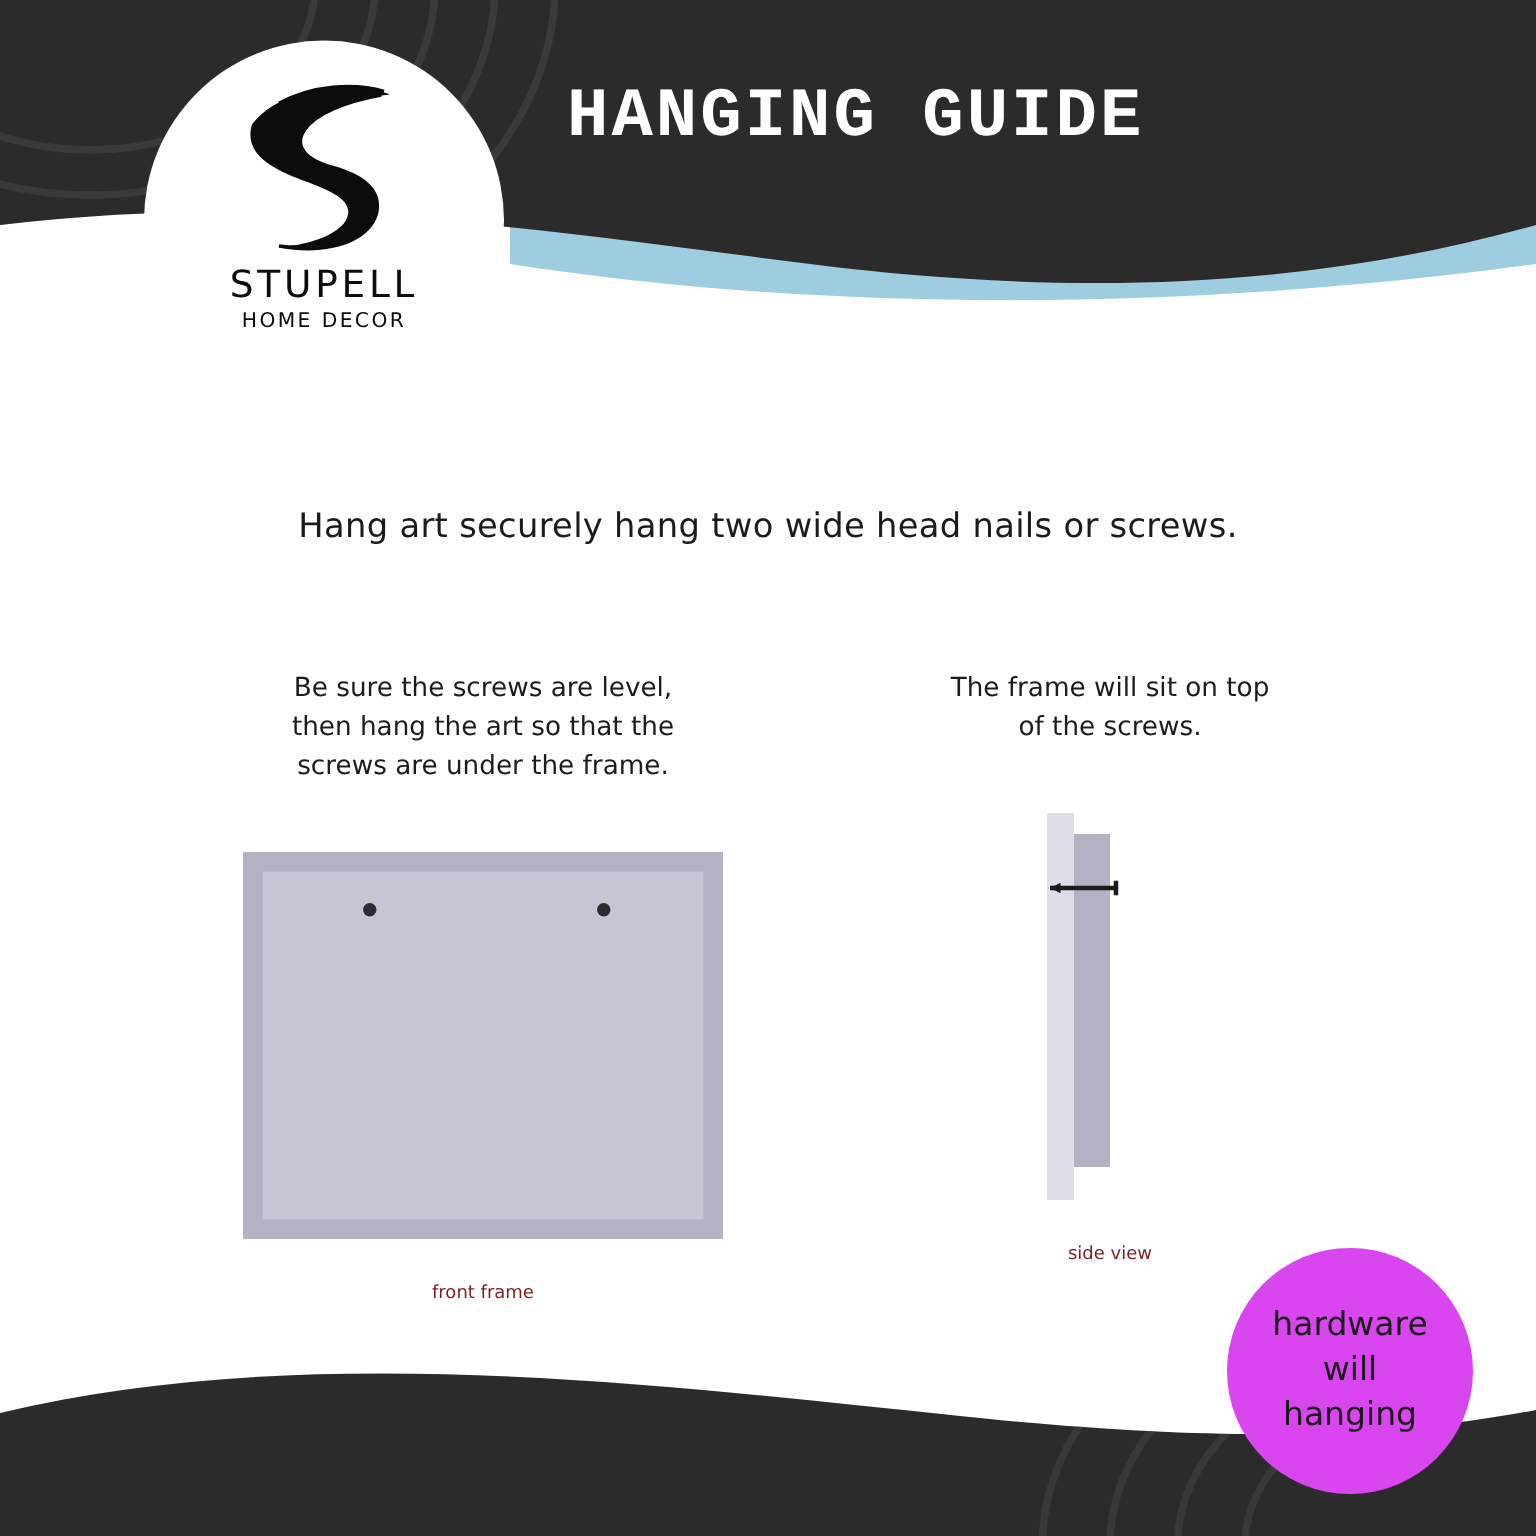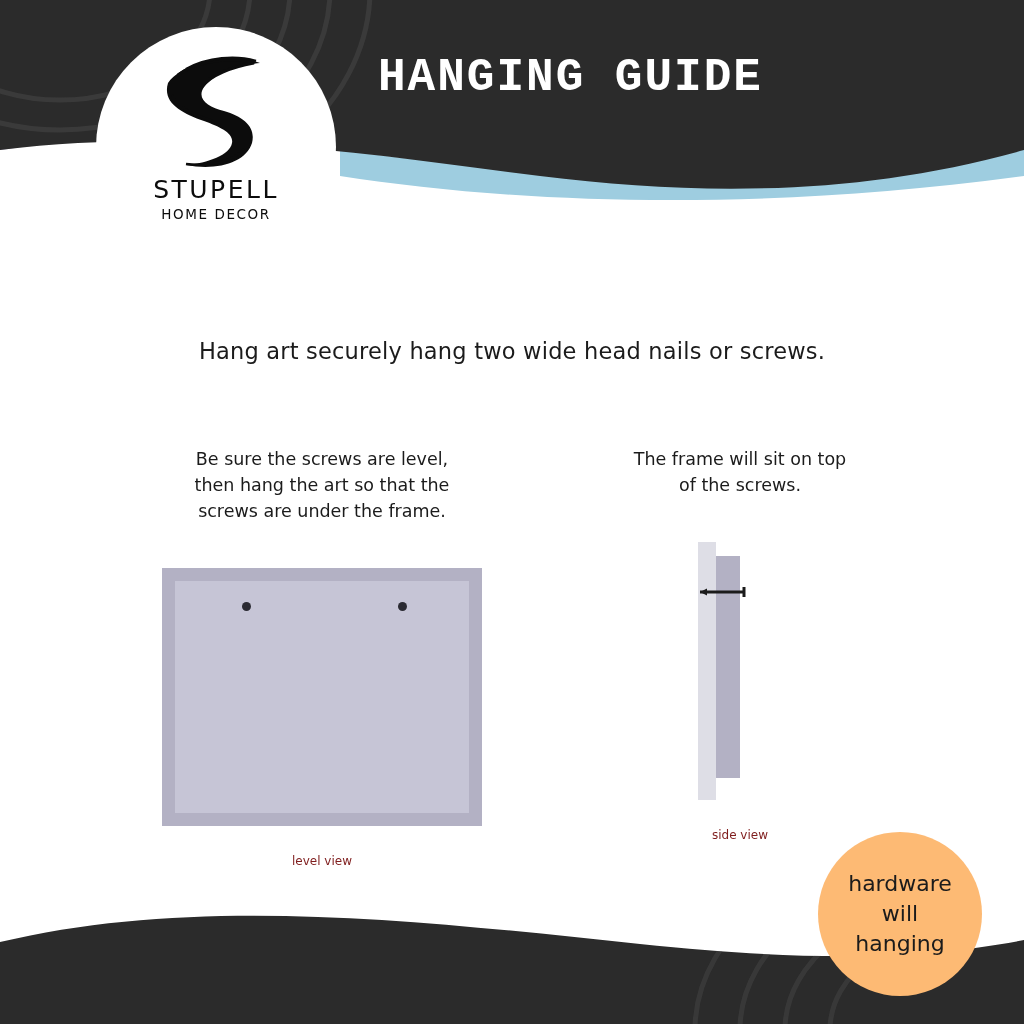--- a/index.html
+++ b/index.html
@@ -72,21 +72,21 @@
   
   .col-right{left:560px;top:446px;width:360px;}
   .frame-side{position:relative;margin:44px auto 0 auto;width:180px;height:258px;}
   .side-wall{position:absolute;left:48px;top:0;width:18px;height:258px;background:#dedee6;}
   .side-frame{position:absolute;left:66px;top:14px;width:24px;height:222px;background:#b3b1c4;}
   .side-screw{position:absolute;left:48px;top:45px;width:60px;height:10px;}
 
   
   .badge{
     position:absolute;left:818px;top:832px;width:164px;height:164px;border-radius:50%;
-    background:#fdba74;display:flex;flex-direction:column;align-items:center;justify-content:center;
+    background:#d946ef;display:flex;flex-direction:column;align-items:center;justify-content:center;
     z-index:7;
   }
   .badge-line{font-size:22px;color:#1b1b1b;line-height:30px;text-align:center;}
 </style>
 </head>
 <body>
 
 <div class="stage">
 
   <div class="top-band">
@@ -137,21 +137,21 @@
 
   <div class="col col-left">
     <div class="col-caption">Be sure the screws are level,
 then hang the art so that the
 screws are under the frame.</div>
     <div class="frame-front">
       <div class="mat"></div>
       <div class="screw-dot" style="left:80px;top:34px;"></div>
       <div class="screw-dot" style="left:236px;top:34px;"></div>
     </div>
-    <div class="view-label" style="margin-top:28px;">level view</div>
+    <div class="view-label" style="margin-top:28px;">front frame</div>
   </div>
 
   <div class="col col-right">
     <div class="col-caption">The frame will sit on top
 of the screws.</div>
     <div class="frame-side">
       <div class="side-wall"></div>
       <div class="side-frame"></div>
       <svg class="side-screw" viewBox="0 0 60 10" xmlns="http://www.w3.org/2000/svg">
         <path d="M2,5 H46" stroke="#1b1b1b" stroke-width="3"></path>

